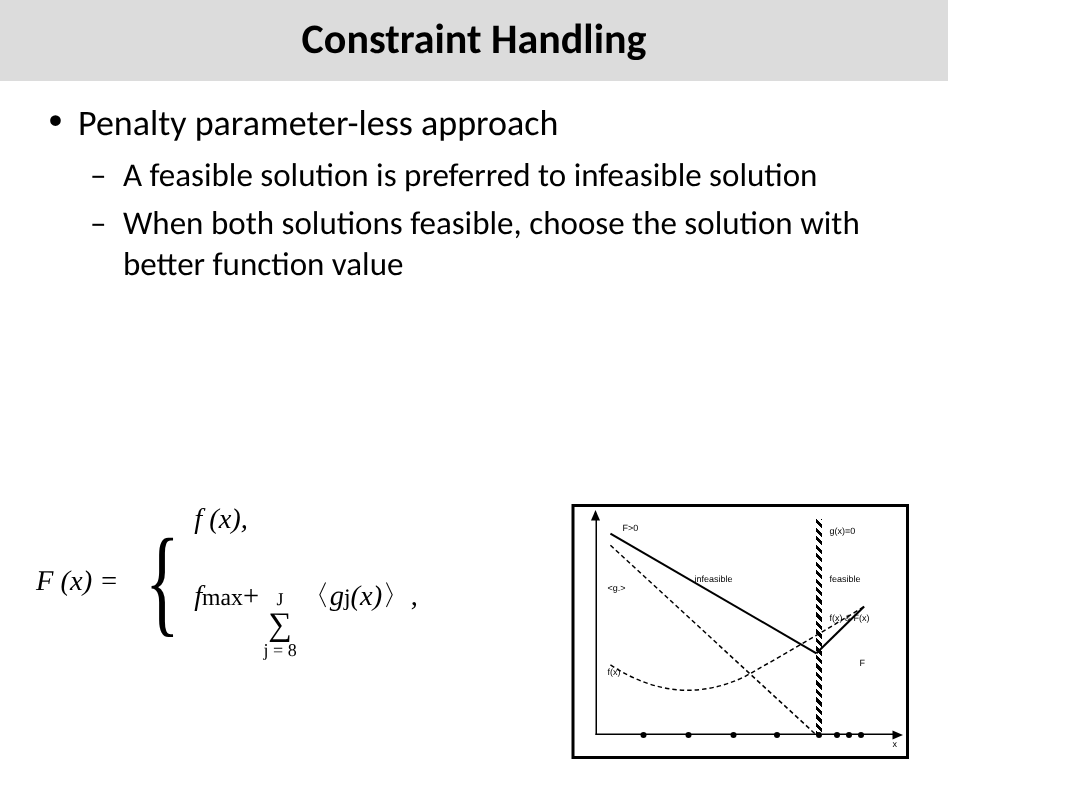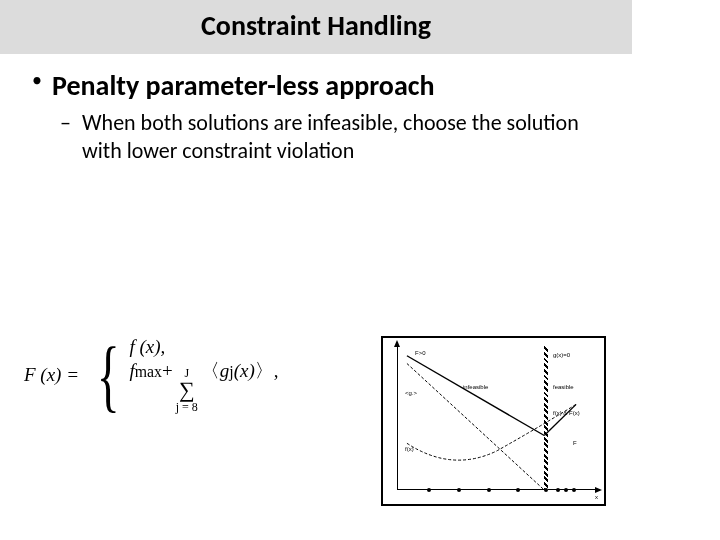--- a/index.html
+++ b/index.html
@@ -3,28 +3,28 @@
 <meta charset="utf-8">
 <style>
   * { box-sizing: border-box; margin: 0; padding: 0; }
   html, body { width: 720px; height: 540px; background: #fff; font-family: "Calibri", Arial, sans-serif; color: #000; }
   .slide { width: 632px; height: 540px; position: relative; padding: 0; }
   .title-bar { width: 100%; background: #dcdcdc; padding: 8px 0 10px 0; border-bottom: 1px solid #dcdcdc; }
   .title-bar h1 { text-align: center; font-size: 28px; font-weight: 700; }
   .content { padding: 14px 28px 0 28px; }
   .lvl1 { margin: 0 0 6px 0; padding-left: 24px; position: relative; }
   .lvl1::before { content: "•"; position: absolute; left: 4px; top: 0; font-size: 20px; }
-  .lvl1-text { font-size: 28px; font-weight: 700; }
+  .lvl1-text { font-size: 24px; font-weight: 400; }
   .lvl2 { margin: 4px 0 0 0; padding-left: 54px; position: relative; font-size: 22px; line-height: 1.25; }
   .lvl2::before { content: "–"; position: absolute; left: 32px; top: 0; }
   .figure-row { position: absolute; left: 0; right: 0; bottom: 24px; height: 180px; display: flex; align-items: flex-start; }
   .formula { flex: 1 1 auto; padding-left: 24px; font-family: "Cambria Math", "Times New Roman", serif; font-size: 19px; display: flex; align-items: center; gap: 10px; }
   .brace-wrap { display: flex; align-items: center; }
   .brace { font-size: 80px; line-height: 60px; font-family: serif; transform: scaleX(0.6); margin-right: 2px; }
-  .cases { display: flex; flex-direction: column; }
+  .cases { display: flex; flex-direction: column; gap: 26px; }
   .case { display: flex; align-items: baseline; white-space: nowrap; }
   .fpart { font-style: italic; }
   .sum { display: inline-flex; flex-direction: column; align-items: center; font-size: 12px; line-height: 1; margin: 0 3px; }
   .sum .sigma { font-size: 22px; font-style: normal; }
   .ang { font-style: normal; }
   .gap { display: inline-block; width: 88px; }
   .cond { margin-left: 8px; }
   .chart-box { width: 225px; height: 170px; border: 2px solid #000; margin-right: 26px; position: relative; background: #fff; }
   .chart-inner { position: absolute; inset: 8px 8px 14px 14px; }
   
@@ -45,21 +45,22 @@
 <div class="slide">
 
   <div class="title-bar">
     <h1>Constraint Handling</h1>
   </div>
 
   <div class="content">
     <div class="lvl1">
       <span class="lvl1-text">Penalty parameter-less approach</span>
     </div>
-    <div class="lvl2">When both solutions are infeasible, choose the solution with lower constraint violation</div>
+    <div class="lvl2">A feasible solution is preferred to infeasible solution</div>
+    <div class="lvl2">When both solutions feasible, choose the solution with better function value</div>
   </div>
 
   <div class="figure-row">
 
     <div class="formula">
       <span class="fpart">F (x) =</span>
       <div class="brace-wrap">
         <span class="brace">{</span>
         <div class="cases">
           <div class="case">

